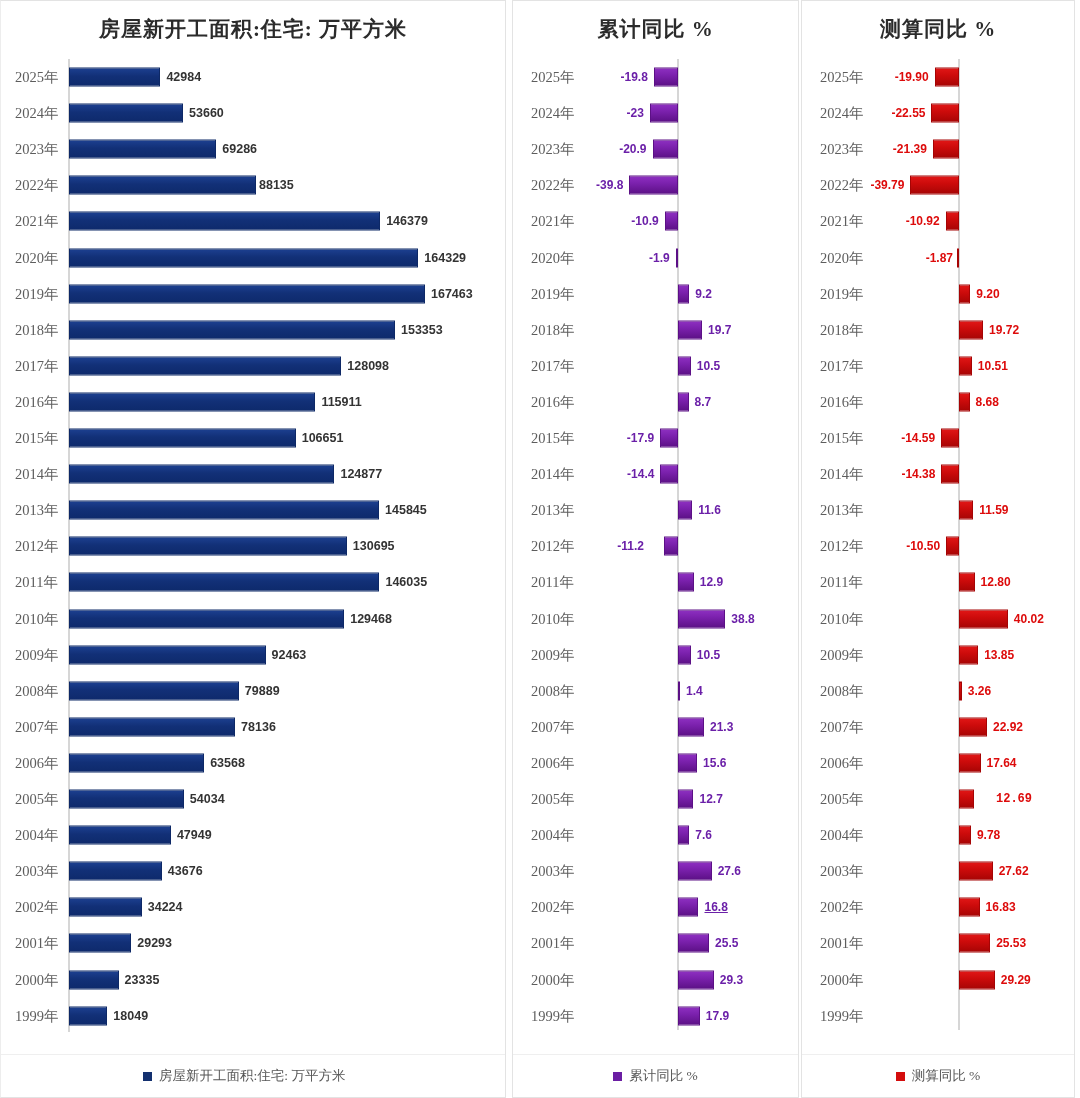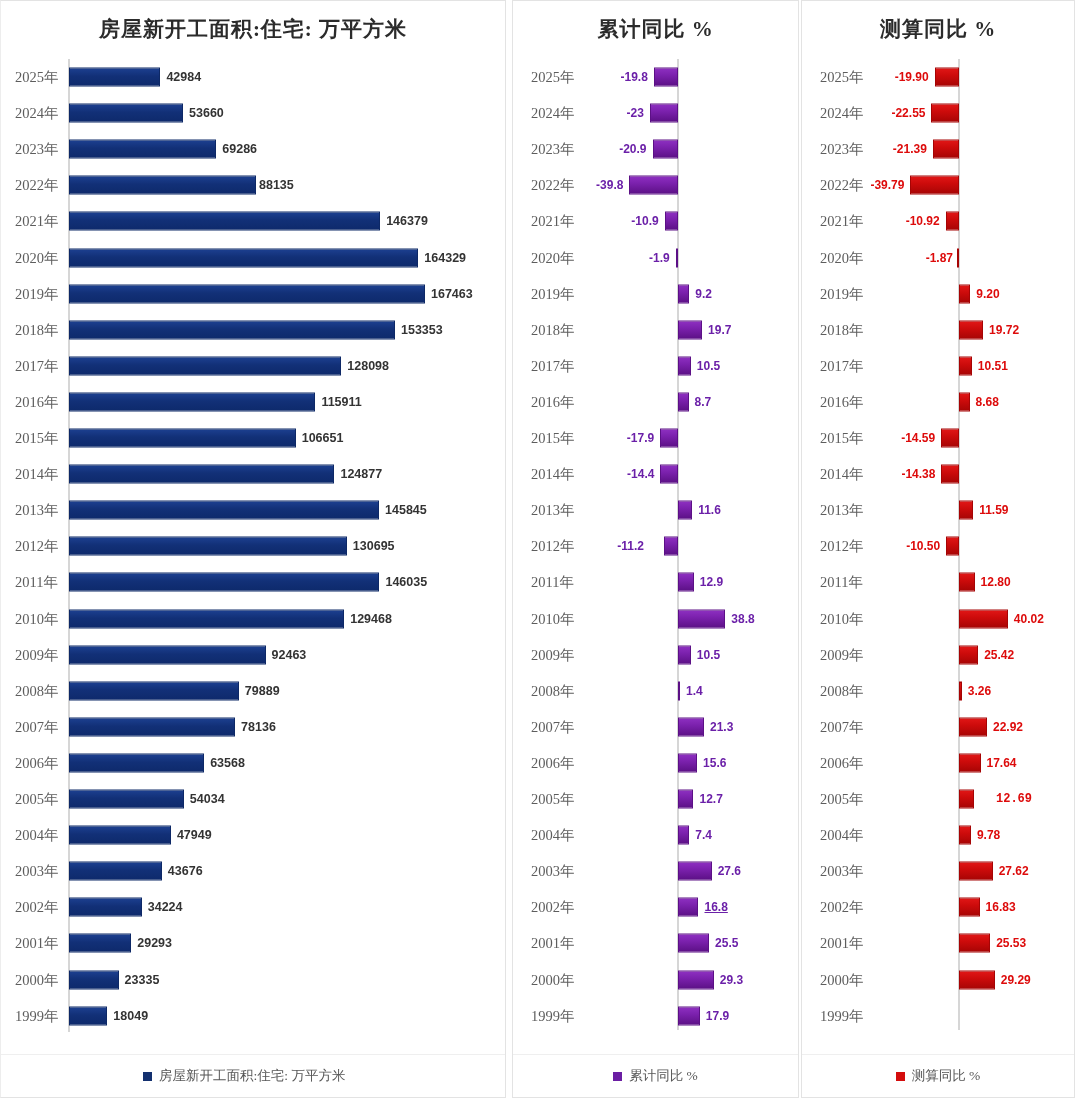--- a/index.html
+++ b/index.html
@@ -392,21 +392,21 @@
           <div class="vlabel" style="left: 190.032px;">15.6</div>
         </div>
         <div class="row" style="top: 730px;">
           <div class="ylabel" style="left: 18px;">2005年</div>
           <div class="bar" style="width: 15.494px; left: 165px;"></div>
           <div class="vlabel" style="left: 186.494px;">12.7</div>
         </div>
         <div class="row" style="top: 766.1px;">
           <div class="ylabel" style="left: 18px;">2004年</div>
           <div class="bar" style="width: 11.346px; left: 165px;"></div>
-          <div class="vlabel" style="left: 182.346px;">7.4</div>
+          <div class="vlabel" style="left: 182.346px;">7.6</div>
         </div>
         <div class="row" style="top: 802.2px;">
           <div class="ylabel" style="left: 18px;">2003年</div>
           <div class="bar" style="width: 33.672px; left: 165px;"></div>
           <div class="vlabel" style="left: 204.672px;">27.6</div>
         </div>
         <div class="row" style="top: 838.3px;">
           <div class="ylabel" style="left: 18px;">2002年</div>
           <div class="bar" style="width: 20.496px; left: 165px;"></div>
           <div class="vlabel" style="left: 191.496px; text-decoration: underline;">16.8</div>
@@ -513,21 +513,21 @@
           <div class="vlabel" style="left: 178.616px;">12.80</div>
         </div>
         <div class="row" style="top: 549.5px;">
           <div class="ylabel" style="left: 18px;">2010年</div>
           <div class="bar" style="width: 48.8244px; left: 157px;"></div>
           <div class="vlabel" style="left: 211.824px;">40.02</div>
         </div>
         <div class="row" style="top: 585.6px;">
           <div class="ylabel" style="left: 18px;">2009年</div>
           <div class="bar" style="width: 19.2028px; left: 157px;"></div>
-          <div class="vlabel" style="left: 182.203px;">25.42</div>
+          <div class="vlabel" style="left: 182.203px;">13.85</div>
         </div>
         <div class="row" style="top: 621.7px;">
           <div class="ylabel" style="left: 18px;">2008年</div>
           <div class="bar" style="width: 2.7328px; left: 157px;"></div>
           <div class="vlabel" style="left: 165.733px;">3.26</div>
         </div>
         <div class="row" style="top: 657.8px;">
           <div class="ylabel" style="left: 18px;">2007年</div>
           <div class="bar" style="width: 27.9624px; left: 157px;"></div>
           <div class="vlabel" style="left: 190.962px;">22.92</div>

